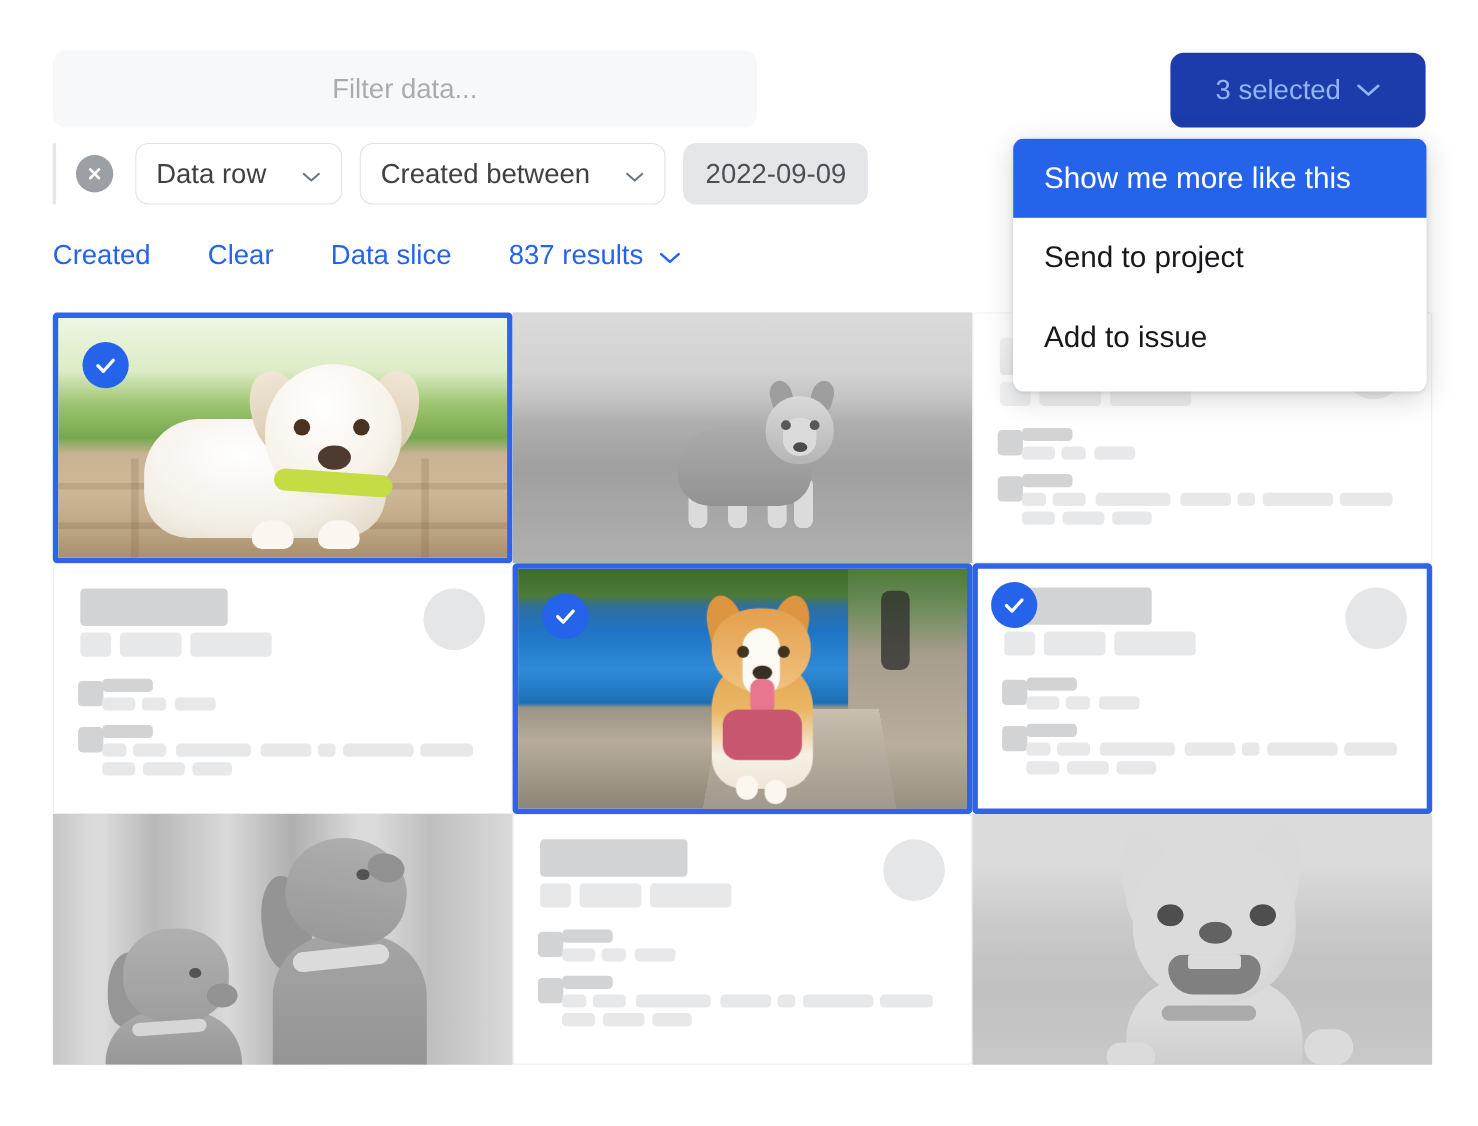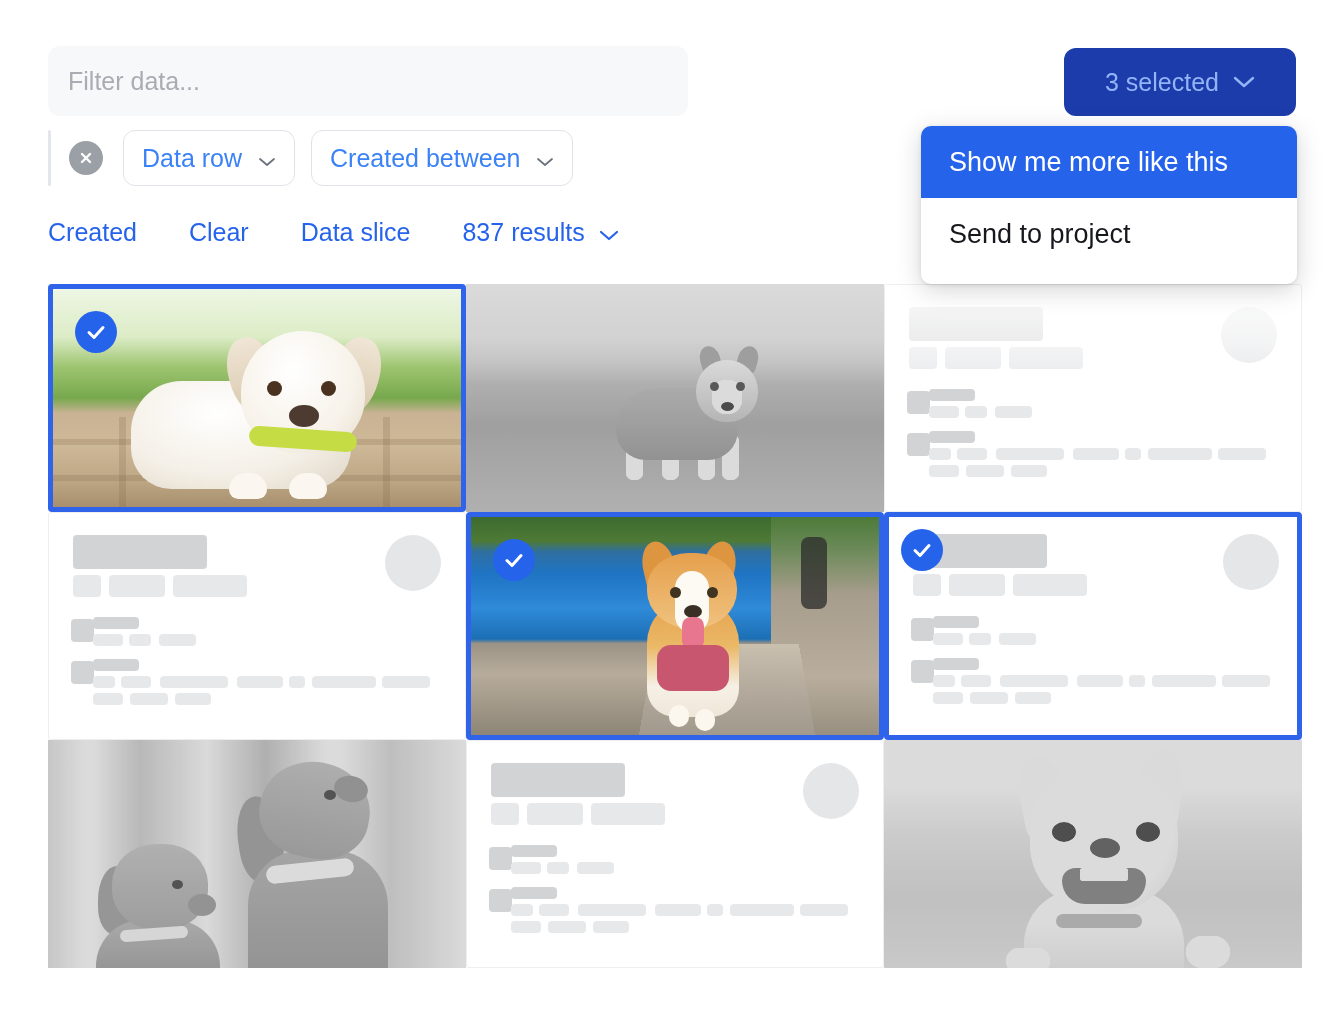--- a/index.html
+++ b/index.html
@@ -37,20 +37,21 @@
     width: 640px; height: 70px;
     background: #f7f8f9;
     border: none;
     border-radius: 12px;
     box-sizing: border-box;
     padding: 0 20px;
     font-family: "Liberation Sans", sans-serif;
     font-size: 25px;
     color: #2c2f33;
     outline: none;
+    text-align: center;
   }
   #search-input::placeholder { color: #a9adb3; }
 
   #sample-button {
     position: absolute;
     left: 858px; top: 2px;
     width: 146px; height: 68px;
     background: #ffffff;
     border: 1.5px solid #d9dde2;
     border-radius: 12px;
@@ -138,24 +139,24 @@
     margin-right: 20px;
     flex: none;
   }
   .chip-select {
     height: 56px;
     background: #ffffff;
     border: 1.5px solid #dfe3e8;
     border-radius: 12px;
     display: flex;
     align-items: center;
-    gap: 16px;
+    gap: 32px;
     padding: 0 18px;
     font-size: 25px;
-    color: #3b82f6;
+    color: #404040;
     cursor: pointer;
     margin-right: 16px;
     box-sizing: border-box;
     white-space: nowrap;
   }
   .chip-value {
     height: 56px;
     background: #e4e6e9;
     border: none;
     border-radius: 12px;
@@ -361,20 +362,21 @@
 
     <div class="chip-select">
       <span>Created between</span>
       <span>
         <svg viewBox="0 0 18 10" width="18" height="10" aria-hidden="true">
           <path d="M2 2 L9 8 L16 2" fill="none" stroke="#6b7280" stroke-width="1.8" stroke-linecap="round" stroke-linejoin="round"></path>
         </svg>
       </span>
     </div>
 
+    <div class="chip-value">2022-09-09</div>
   </div>
 
   <div id="links-row">
     <div class="link-btn">Created</div>
     <div class="link-btn">Clear</div>
     <div class="link-btn">Data slice</div>
     <div id="results-dd">
       <span>837 results</span>
       <span>
         <svg viewBox="0 0 20 11" width="20" height="11" aria-hidden="true">
@@ -624,15 +626,16 @@
           <div style="position:absolute;left:122px;top:208px;width:44px;height:26px;border-radius:16px;background:#e2ded8;"></div>
         </div>
       </div>
     </div>
 
   </div>
 
   <div id="action-menu">
     <div class="menu-item highlight">Show me more like this</div>
     <div class="menu-item">Send to project</div>
+    <div class="menu-item">Add to issue</div>
   </div>
 
 </div>
 
 </body></html>

